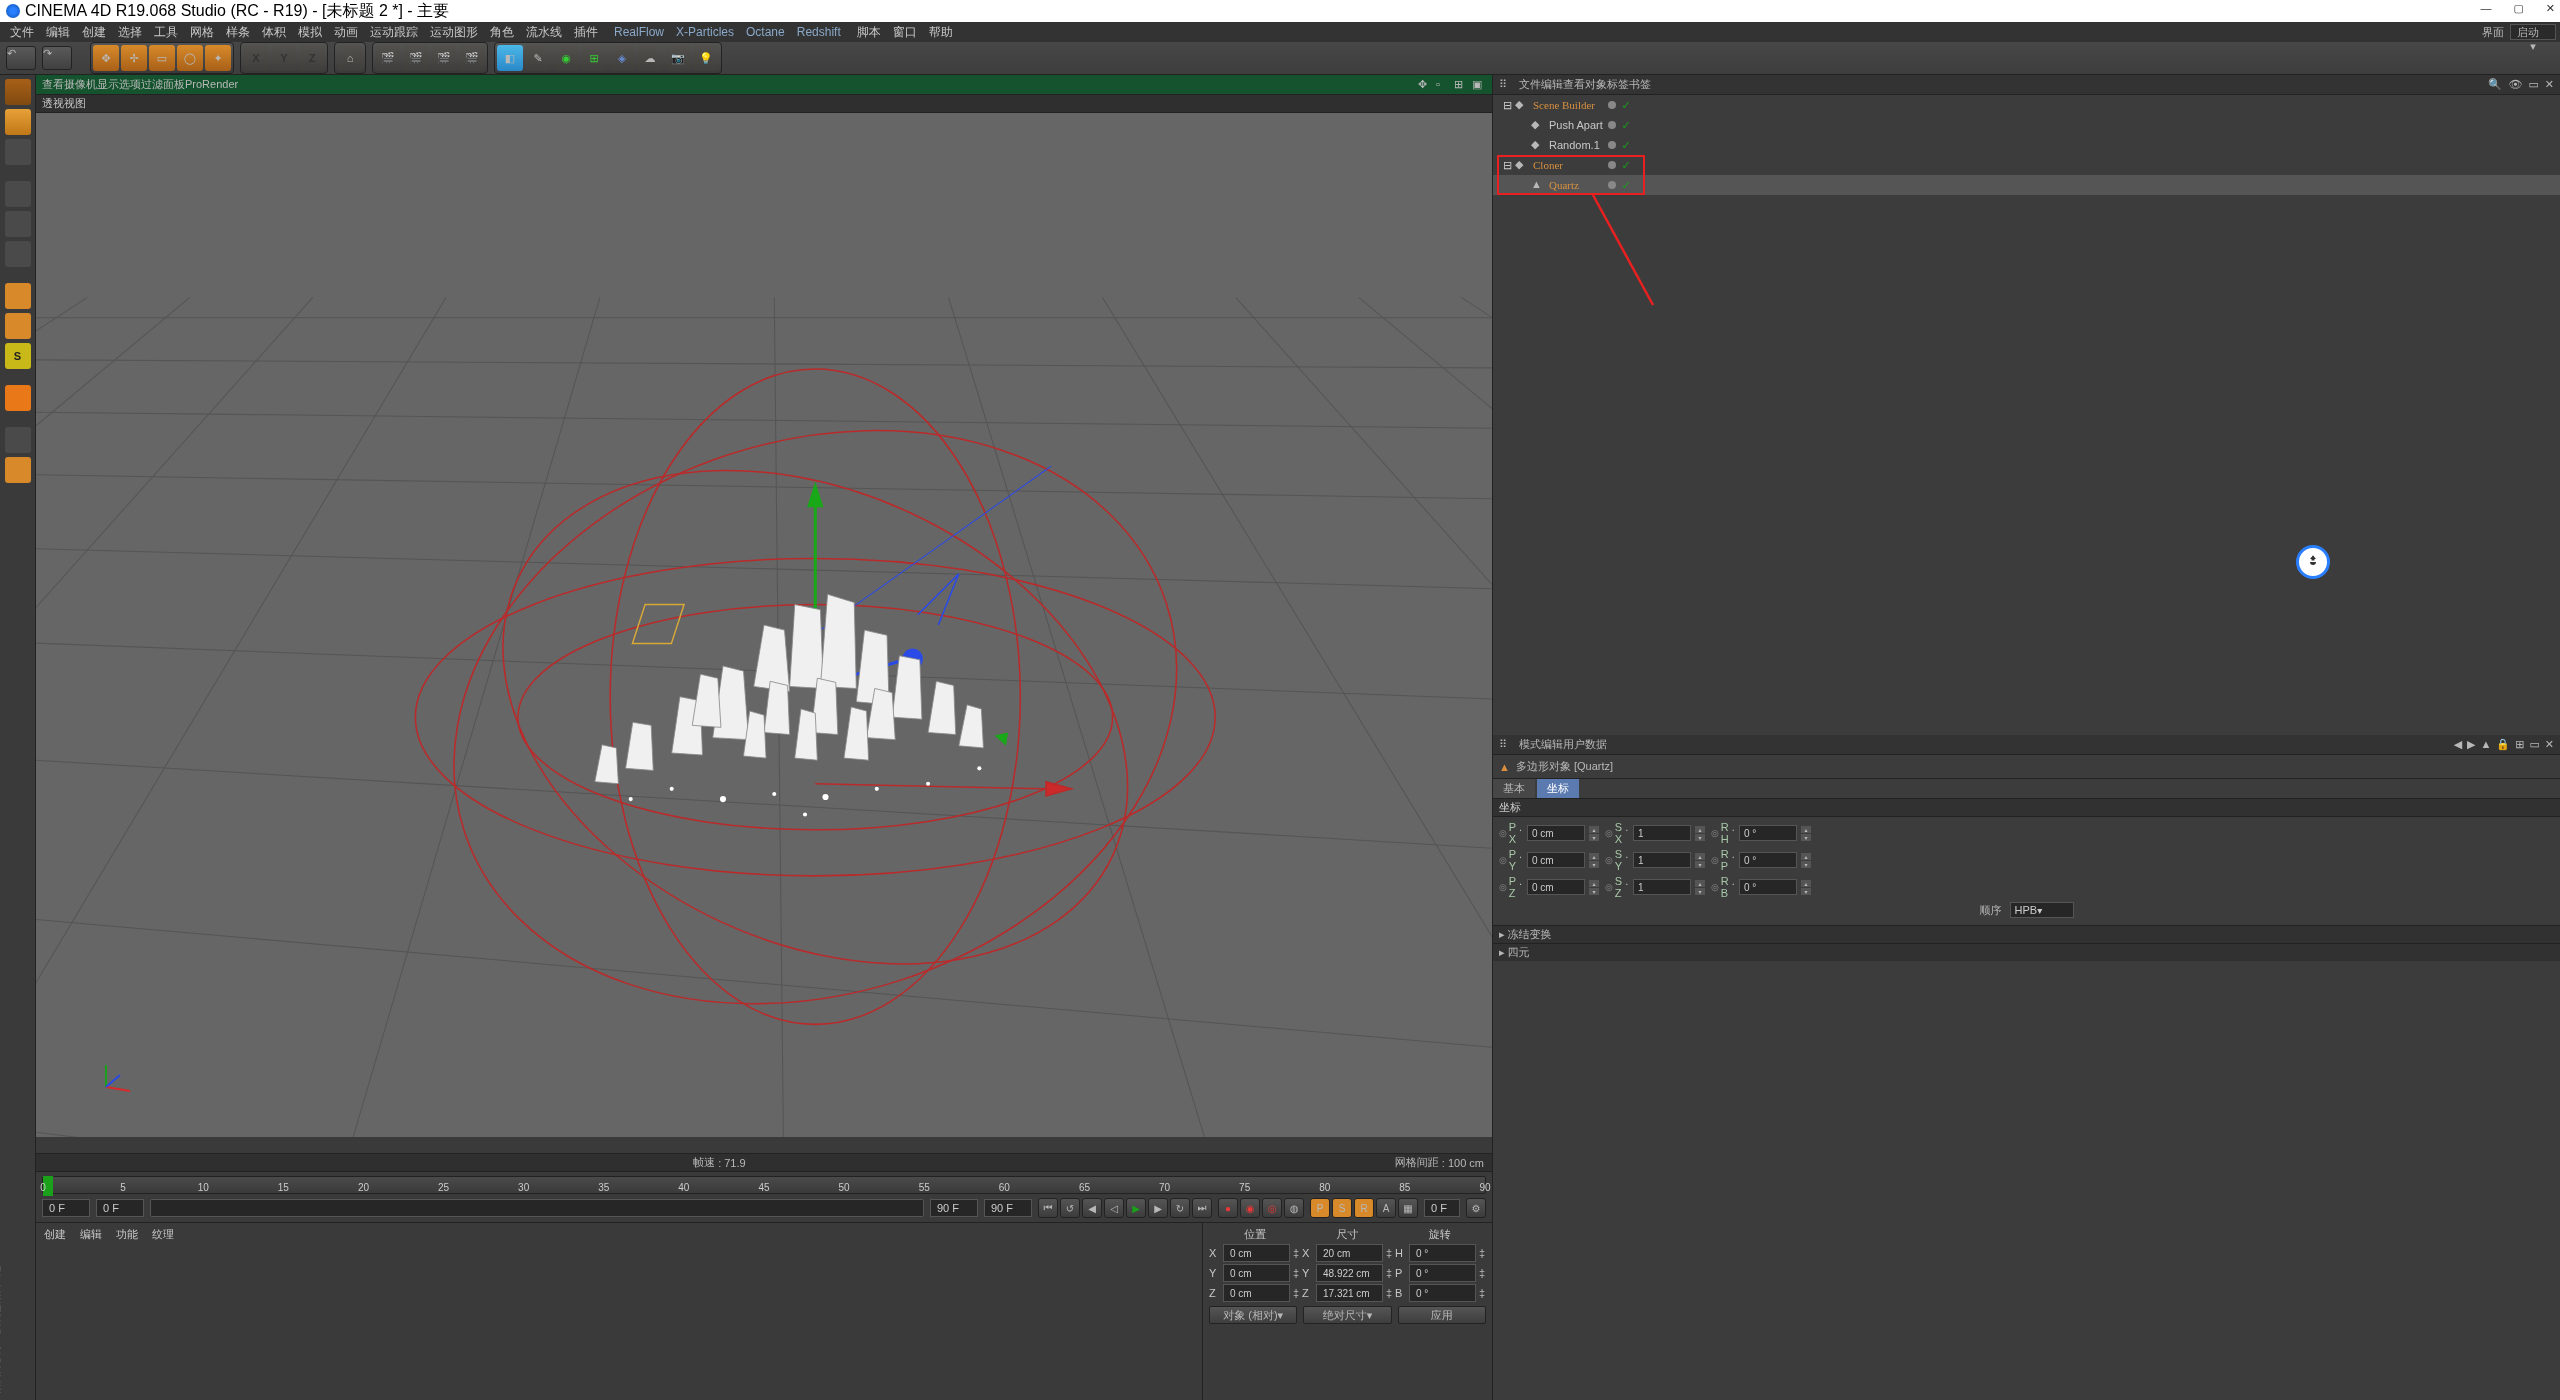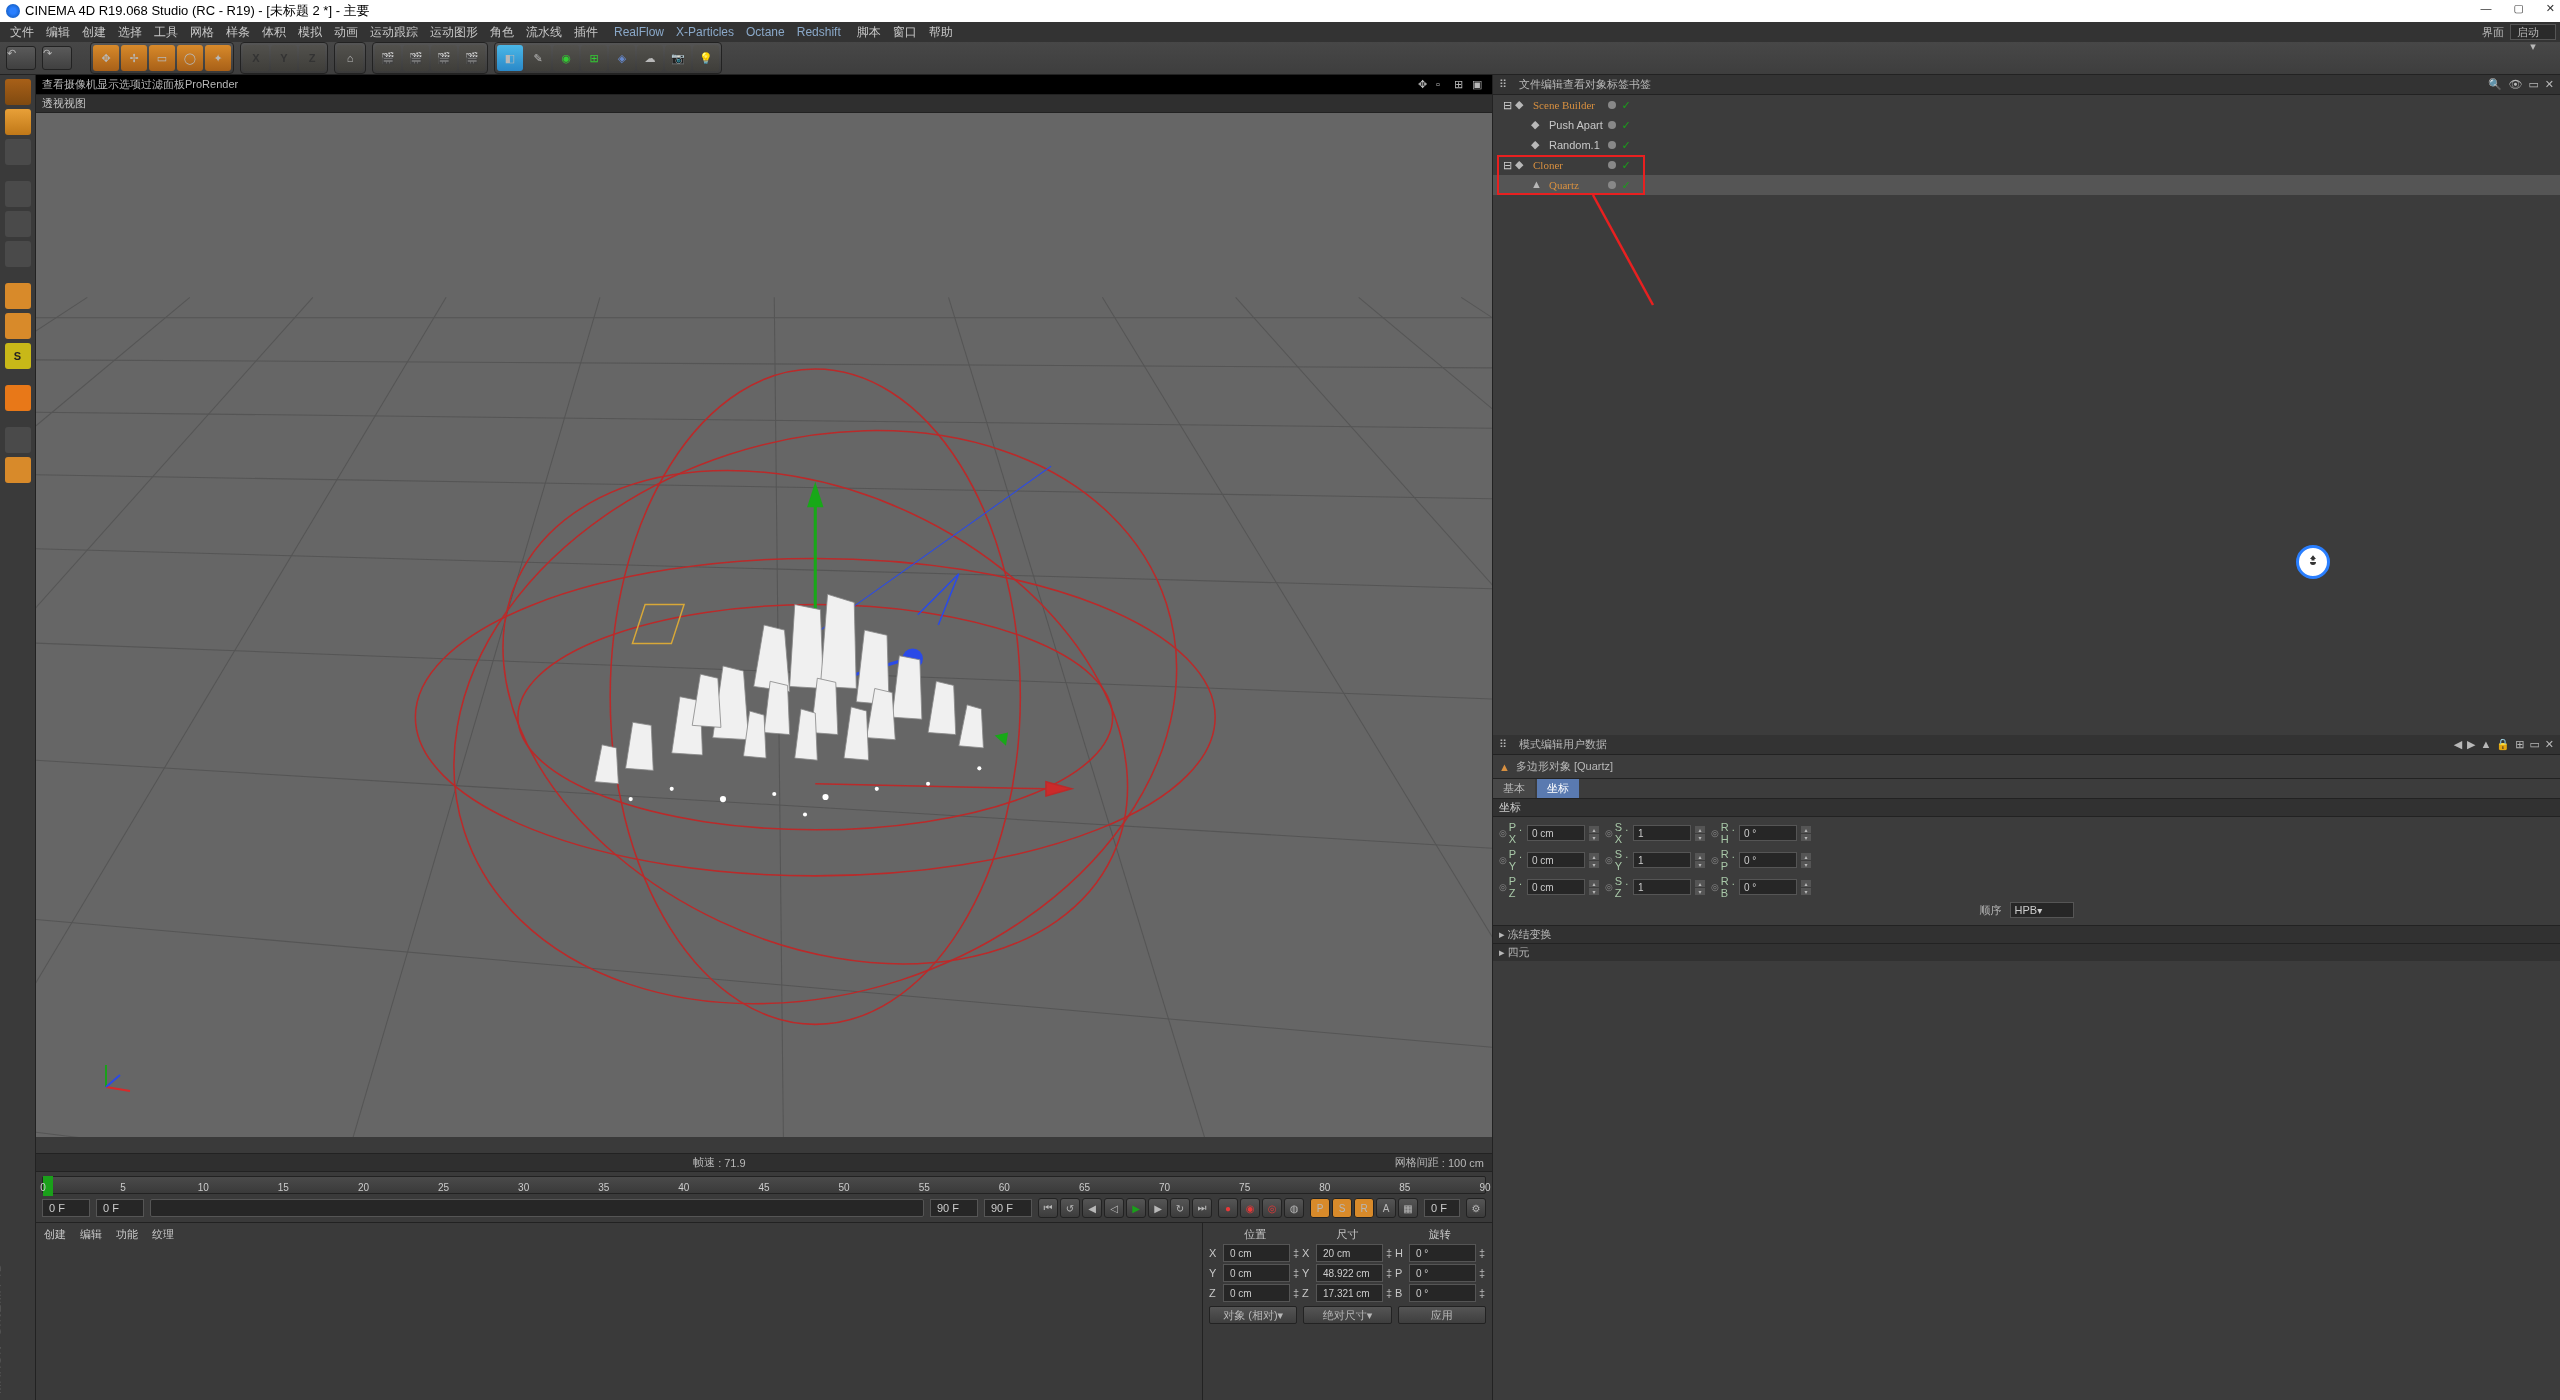--- a/index.html
+++ b/index.html
@@ -1,36 +1,36 @@
 <!DOCTYPE html>
 <html><head>
 <meta charset="utf-8">
 <style>
 * { margin: 0; padding: 0; box-sizing: border-box; font-family: "Microsoft YaHei", Arial, sans-serif; font-size: 11px; user-select: none; }
 body { background: #3a3a3a; color: #b8b8b8; overflow: hidden; width: 2560px; height: 1400px; }
 .titlebar { height: 22px; background: #fff; display: flex; align-items: center; padding: 0 6px; position: relative; }
 .titlebar .logo { width: 14px; height: 14px; border-radius: 50%; background: radial-gradient(circle, #2a7fff 30%, #0a4fa8); margin-right: 5px; }
-.titlebar .title { color: #000; font-size: 13px; }
+.titlebar .title { color: #000; font-size: 16px; }
 .titlebar .wincontrols { position: absolute; right: 5px; top: 2px; display: flex; gap: 22px; font-size: 13px; color: #333; }
 .menubar { height: 20px; background: #333; display: flex; align-items: center; padding: 0 4px; gap: 4px; }
 .menubar .menu { color: #c8c8c8; padding: 0 6px; font-size: 12px; }
 .menubar .menu.plugin { color: #8aa8c8; }
 .menubar .right { margin-left: auto; display: flex; align-items: center; gap: 6px; }
 .menubar .drop { background: #2a2a2a; border: 1px solid #555; padding: 0 16px 0 6px; height: 16px; display: flex; align-items: center; flex-direction: column; }
 .toolbar { height: 33px; background: linear-gradient(#474747,#3e3e3e); border-bottom: 1px solid #222; display: flex; align-items: center; padding: 0 6px; gap: 6px; }
 .tbtn { width: 26px; height: 26px; border-radius: 3px; display: flex; align-items: center; justify-content: center; }
 .tgrp { display: flex; background: linear-gradient(#555,#3a3a3a); border: 1px solid #222; border-radius: 4px; padding: 2px; gap: 2px; }
 .tgrp .tbtn { background: linear-gradient(#52514d,#3f3e3a); }
 .tgrp.orange .tbtn { background: linear-gradient(#d88a2a,#a86018); }
 .undo { background: linear-gradient(#5a5a5a,#404040); border: 1px solid #222; width: 30px; height: 24px; border-radius: 3px; }
 .mainarea { display: flex; height: calc(100% - 22px - 20px - 33px); }
 .lefttools { width: 36px; background: #3a3a3a; border-right: 1px solid #222; display: flex; flex-direction: column; padding: 4px 0; gap: 4px; align-items: center; }
 .sidetool { width: 26px; height: 26px; border-radius: 3px; background: #4a4a4a; }
 .centercol { flex: 1 1 auto; display: flex; flex-direction: column; min-width: 0; }
-.vpheader { height: 20px; background: #000000; border-bottom: 1px solid #222; display: flex; align-items: center; padding: 0 6px; gap: 10px; position: relative; }
+.vpheader { height: 20px; background: #14532d; border-bottom: 1px solid #222; display: flex; align-items: center; padding: 0 6px; gap: 10px; position: relative; }
 .vpheader .right { position: absolute; right: 6px; display: flex; gap: 4px; }
 .vpheader .right .ico { width: 14px; height: 14px; }
 .viewlabel { height: 18px; background: #2f2f2f; color: #c5c5c5; padding: 0 6px; display: flex; align-items: center; border-bottom: 1px solid #222; }
 .viewport { position: relative; flex: 1 1 auto; background: #666; overflow: hidden; }
 .vpfooter { height: 18px; background: #2f2f2f; border-top: 1px solid #222; display: flex; align-items: center; padding: 0 8px; margin-top: 16px; }
 .vpfooter .spacer { flex: 1; }
 .timeline { padding: 4px 6px; background: #3a3a3a; border-top: 1px solid #222; }
 .timeruler { height: 18px; background: linear-gradient(#4a4a4a,#3a3a3a); border: 1px solid #222; border-radius: 2px; display: flex; align-items: flex-end; position: relative; }
 .timeruler .tick { position: absolute; bottom: 0; color: #ccc; font-size: 10px; transform: translateX(-50%); }
 .timeruler .head { position: absolute; left: 0; top: -1px; width: 10px; height: 20px; background: #1aa01a; }

